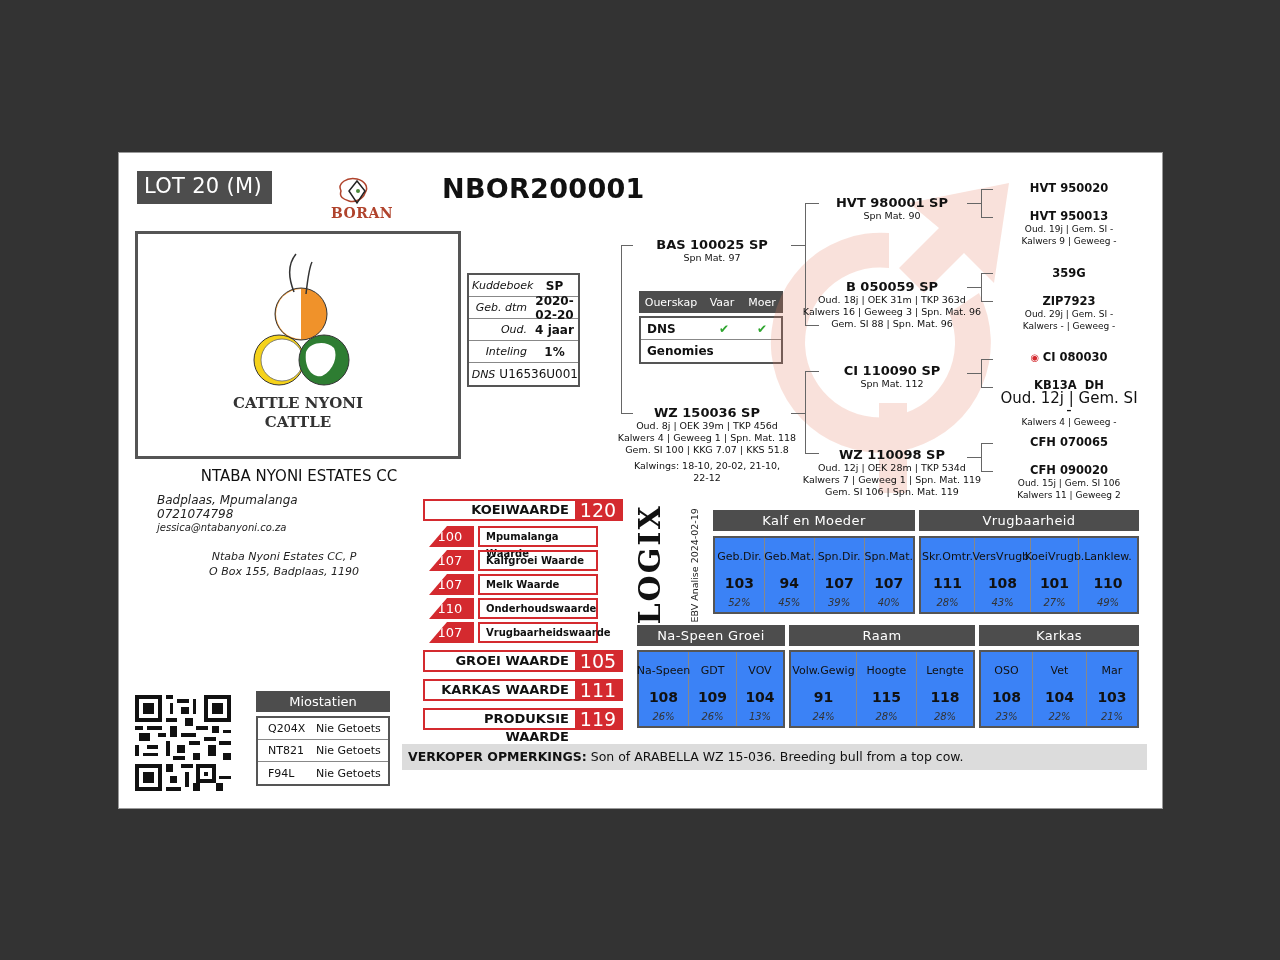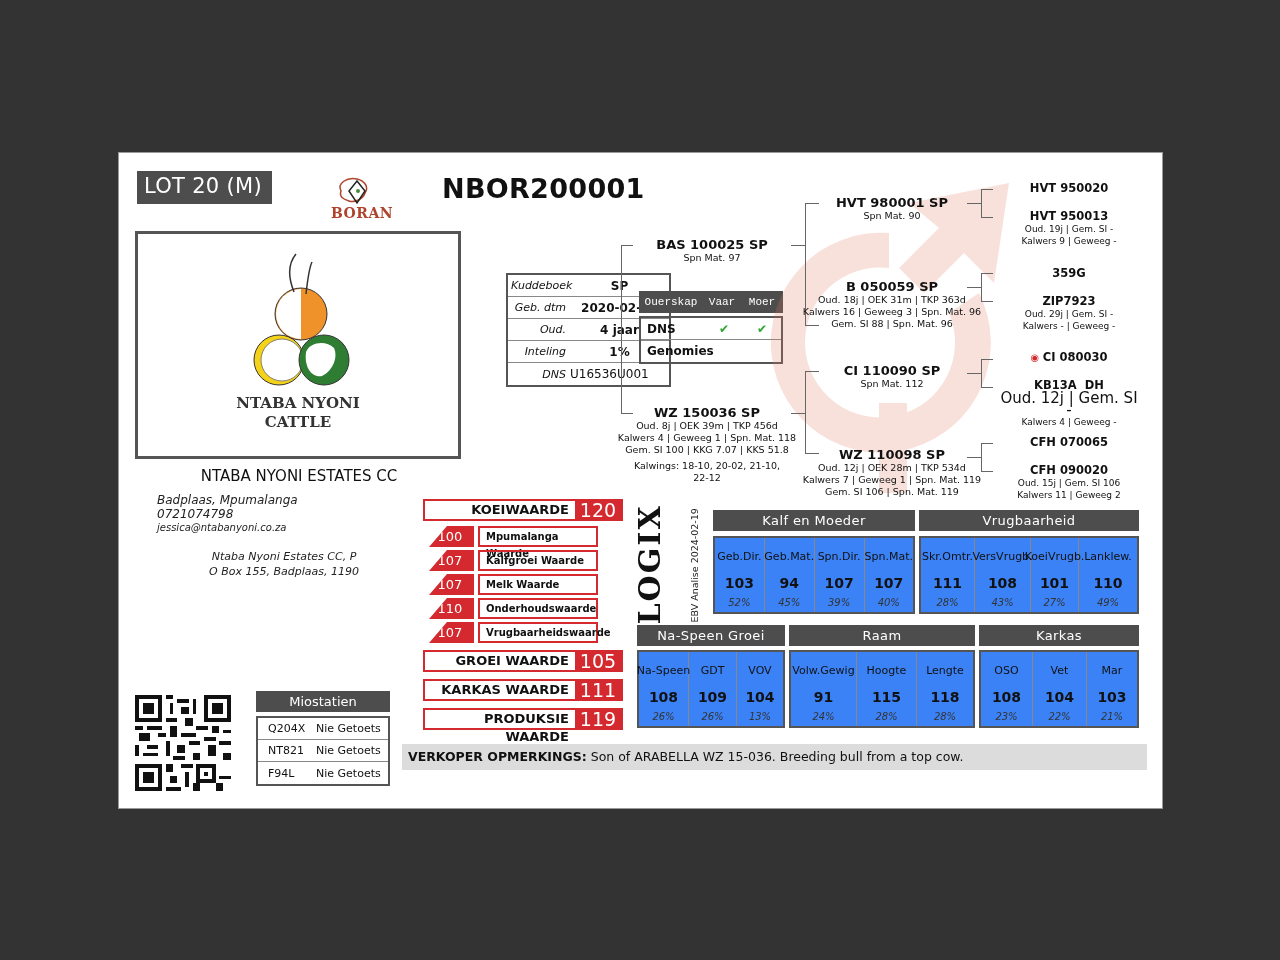--- a/index.html
+++ b/index.html
@@ -16,29 +16,29 @@
   
   .logo-box { left: 16px; top: 78px; width: 326px; height: 228px; border: 3px solid #555; background: #fff; }
   .farm-name-logo { position: absolute; left: 0; width: 100%; top: 160px; text-align: center; font-family: "DejaVu Serif", serif; font-weight: bold; font-size: 15px; line-height: 19px; color: #333; }
 
   .estate { left: 20px; top: 314px; width: 320px; text-align: center; font-size: 15px; font-weight: 500; }
   .contact { left: 38px; top: 340px; font-size: 12px; font-style: italic; line-height: 14px; color: #222; }
   .contact .email { font-size: 10px; }
   .address { left: 60px; top: 396px; width: 210px; text-align: center; font-size: 11px; font-style: italic; line-height: 15px; color: #222; }
 
   
-  .details { left: 348px; top: 120px; width: 165px; border: 2px solid #555; margin-left: 39px; }
+  .details { left: 348px; top: 120px; width: 113px; border: 2px solid #555; }
   .details .row { display: flex; height: 22px; border-bottom: 1px solid #888; align-items: center; font-size: 12px; }
   .details .row:last-child { border-bottom: none; }
   .details .lbl { font-style: italic; width: 62px; text-align: right; padding-right: 4px; font-size: 11px; }
   .details .val { flex: 1; text-align: center; font-weight: 600; }
 
   
   .ouer-head { left: 520px; top: 138px; width: 144px; height: 22px; background: #4d4d4d; color: #fff; display: flex; font-size: 11px; align-items: center; }
-  .ouer-head span { text-align: center; font-family: Liberation Mono, monospace; }
+  .ouer-head span { text-align: center; }
   .ouer-body { left: 520px; top: 163px; width: 144px; border: 2px solid #555; }
   .ouer-body .row { display: flex; height: 22px; align-items: center; font-size: 12px; font-weight: 600; border-bottom: 1px solid #888; }
   .ouer-body .row:last-child { border-bottom: none; }
   .check { color: #2ea52e; font-weight: bold; }
 
   
   .ped { text-align: center; color: #111; }
   .ped .name { font-size: 13px; font-weight: 600; }
   .ped .sub { font-size: 9.5px; line-height: 12px; }
   .line-v { position: absolute; width: 1px; background: #666; }
@@ -100,21 +100,21 @@
     <svg class="abs" style="left:108px;top:18px" width="110" height="140" viewBox="0 0 110 140">
       <circle cx="55" cy="62" r="26" fill="#f0922a" stroke="#333" stroke-width="1"></circle>
       <path d="M30 62 A25 25 0 0 1 55 37 L55 87 A25 25 0 0 1 30 62Z" fill="#fff"></path>
       <path d="M48 40 C40 20 45 8 50 2 M60 42 C62 24 64 14 66 10" stroke="#333" stroke-width="1.5" fill="none"></path>
       <circle cx="33" cy="108" r="25" fill="#f5d21a" stroke="#333" stroke-width="1"></circle>
       <circle cx="36" cy="108" r="21" fill="#fff" stroke="#666" stroke-width="0.8"></circle>
       <circle cx="78" cy="108" r="25" fill="#2e7d32" stroke="#333" stroke-width="1"></circle>
       <path d="M60 100 C64 90 80 88 88 96 C92 104 88 118 76 124 C66 126 58 116 60 100Z" fill="#fff"></path>
     </svg>
     <div class="farm-name-logo">
-      <div>NTABA NYONI</div>
+      <div>CATTLE NYONI</div>
       <div>CATTLE</div>
     </div>
   </div>
 
   <div class="abs estate">NTABA NYONI ESTATES CC</div>
   <div class="abs contact">
     <div>Badplaas, Mpumalanga</div>
     <div>0721074798</div>
     <div class="email">jessica@ntabanyoni.co.za</div>
   </div>

